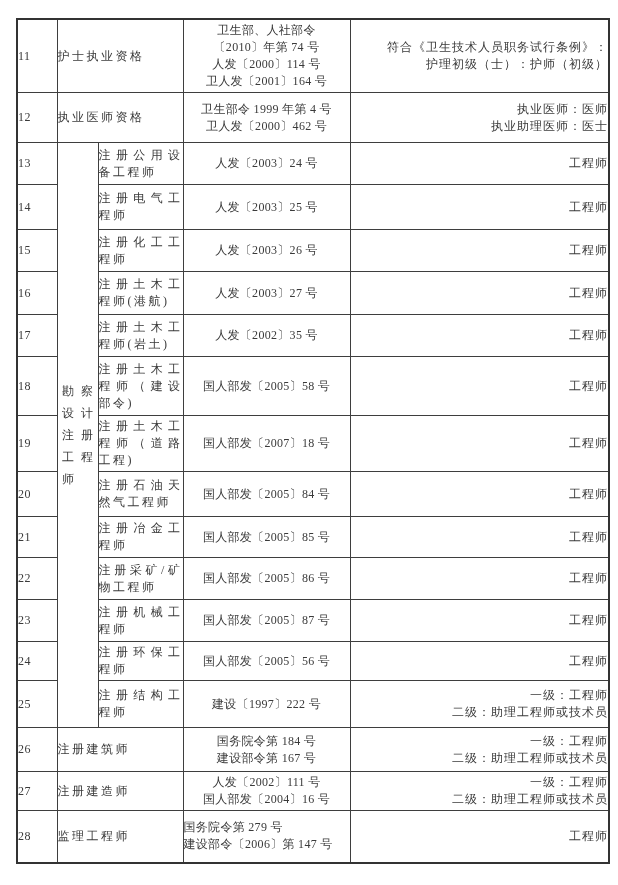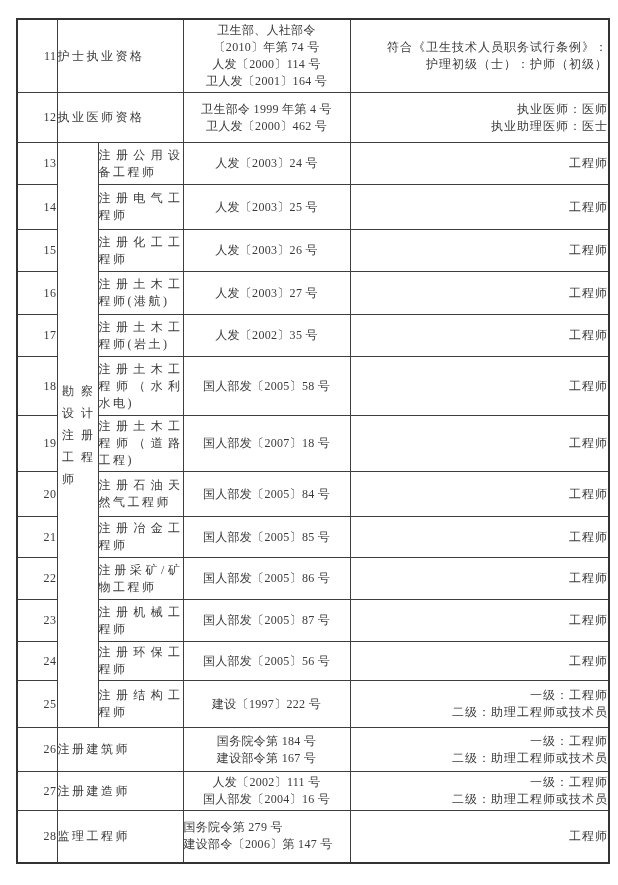--- a/index.html
+++ b/index.html
@@ -18,21 +18,21 @@
     table-layout: fixed;
     border: 2px solid #333333;
   }
   table.qual-table td {
     border: 1px solid #3e3e3e;
     font-size: 12px;
     vertical-align: middle;
     padding: 2px 0;
     overflow: hidden;
   }
-  td.num { text-align: right; letter-spacing: 0.5px; }
+  td.num { text-align: left; letter-spacing: 0.5px; }
   td.grp { padding: 0; }
   .vline {
     display: flex; justify-content: space-between;
     width: 31px; margin: 0 auto;
     line-height: 22px; font-size: 12px;
   }
   td.name {
     text-align: justify;
     text-justify: inter-ideograph;
     word-break: break-all;
@@ -150,21 +150,21 @@
           <td class="name">注册土木工程师(岩土)</td>
           <td class="doc">
             <div class="docline">人发〔2002〕35 号</div>
           </td>
           <td class="title">
             <div class="titleline">工程师</div>
           </td>
         </tr>
         <tr style="height: 59px;">
           <td class="num">18</td>
-          <td class="name">注册土木工程师（水利水电)</td>
+          <td class="name">注册土木工程师（建设部令)</td>
           <td class="doc">
             <div class="docline">国人部发〔2005〕58 号</div>
           </td>
           <td class="title">
             <div class="titleline">工程师</div>
           </td>
         </tr>
         <tr style="height: 55px;">
           <td class="num">19</td>
           <td class="name">注册土木工程师（道路工程)</td>

